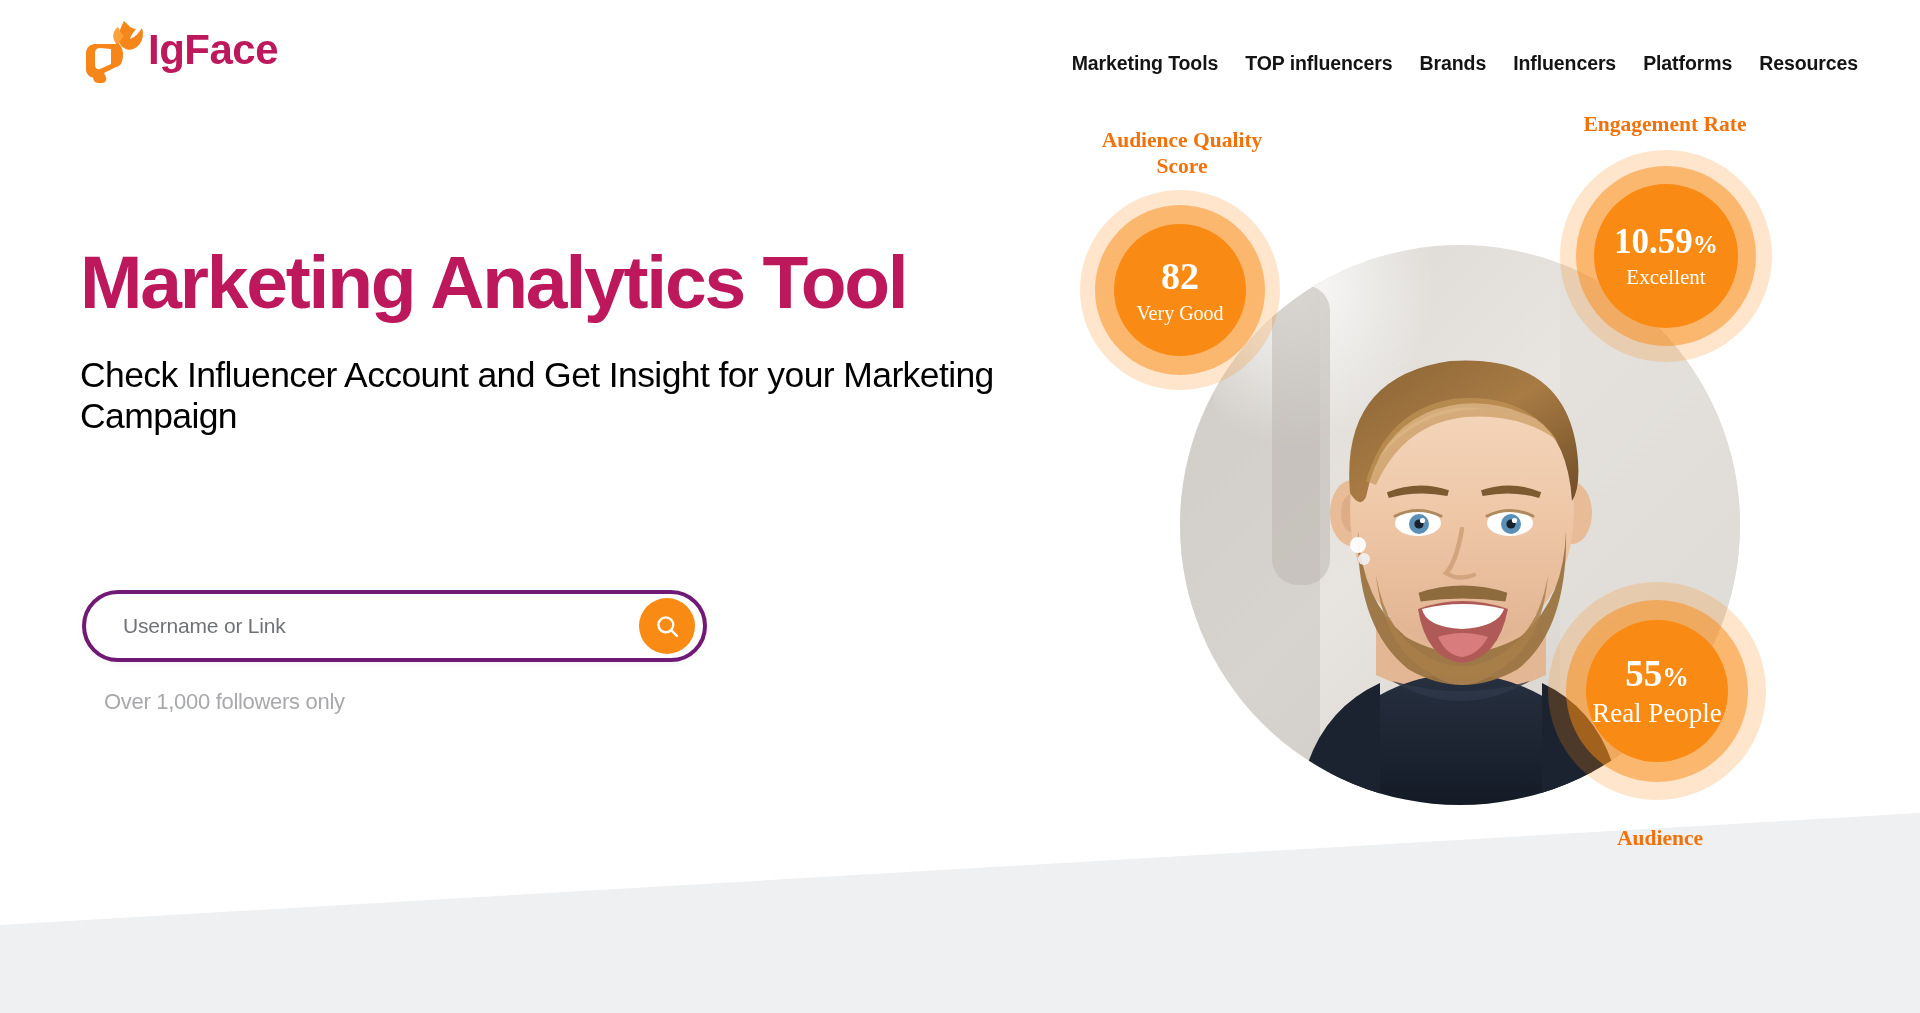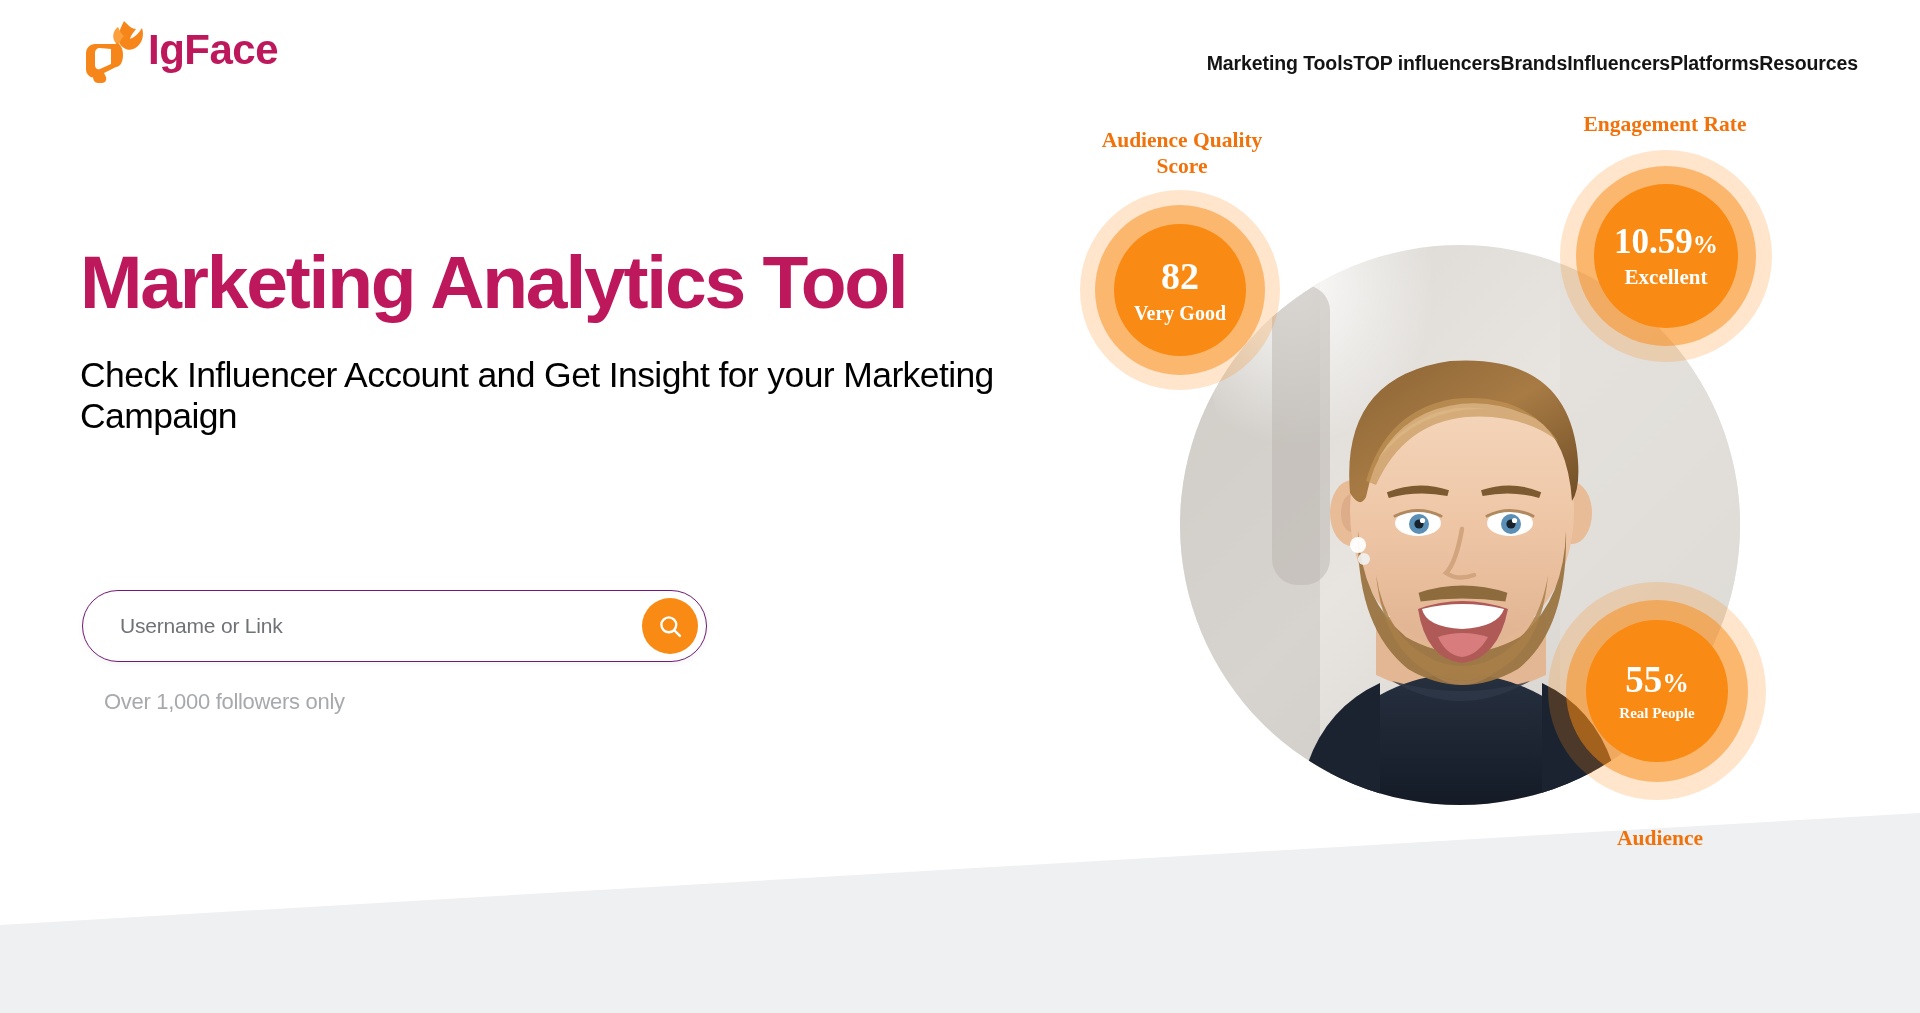--- a/index.html
+++ b/index.html
@@ -62,20 +62,21 @@
     line-height: 1;
     font-family: "Liberation Sans", sans-serif;
   }
 
   .nav {
     position: absolute;
     right: 62px;
     top: 52px;
     display: flex;
     align-items: center;
+    gap: 27px;
   }
   .nav-item {
     font-size: 19.5px;
     font-weight: 700;
     color: #141414;
     white-space: nowrap;
     cursor: pointer;
     letter-spacing: -0.1px;
     text-decoration: none;
   }
@@ -110,21 +111,21 @@
     position: absolute;
     left: 82px;
     top: 590px;
     z-index: 12;
   }
   .search-box {
     position: relative;
     width: 625px;
     height: 72px;
     background: #ffffff;
-    border: 1px solid #701a75;
+    border: 4px solid #701a75;
     border-radius: 40px;
     box-shadow: 0 2px 6px rgba(0,0,0,0.05);
     display: flex;
     align-items: center;
   }
   .search-input {
     flex: 1;
     border: 0;
     outline: 0;
     background: transparent;
@@ -213,21 +214,21 @@
     z-index: 3;
   }
   .badge-value {
     font-weight: 700;
     line-height: 1;
     white-space: nowrap;
     font-family: "Liberation Serif", serif;
   }
   .badge-value .pct { font-size: 0.72em; }
   .badge-label {
-    font-weight: 700;
+    font-weight: 400;
     line-height: 1;
     margin-top: 8px;
     white-space: nowrap;
     font-family: "Liberation Serif", serif;
   }
   .badge-caption {
     position: absolute;
     color: #f1720b;
     font-weight: 700;
     font-family: "Liberation Serif", serif;
@@ -254,21 +255,21 @@
   #badge-er .badge-value { font-size: 35px; }
   #badge-er .badge-label { font-size: 21px; }
   #caption-er { left: 450px; top: -38px; width: 250px; font-size: 21.5px; }
 
   
   #badge-aud { left: 458px; top: 432px; width: 218px; height: 218px; }
   #badge-aud .ring-outer { width: 218px; height: 218px; }
   #badge-aud .ring-mid   { width: 182px; height: 182px; }
   #badge-aud .core       { width: 142px; height: 142px; }
   #badge-aud .badge-value { font-size: 37px; }
-  #badge-aud .badge-label { font-size: 15px; }
+  #badge-aud .badge-label { font-size: 27px; }
   #caption-aud { left: 470px; top: 676px; width: 200px; font-size: 21.5px; }
 </style>
 </head>
 <body>
 
 <div id="page">
 
   <div class="diagonal-band"></div>
 
   <header class="header">

